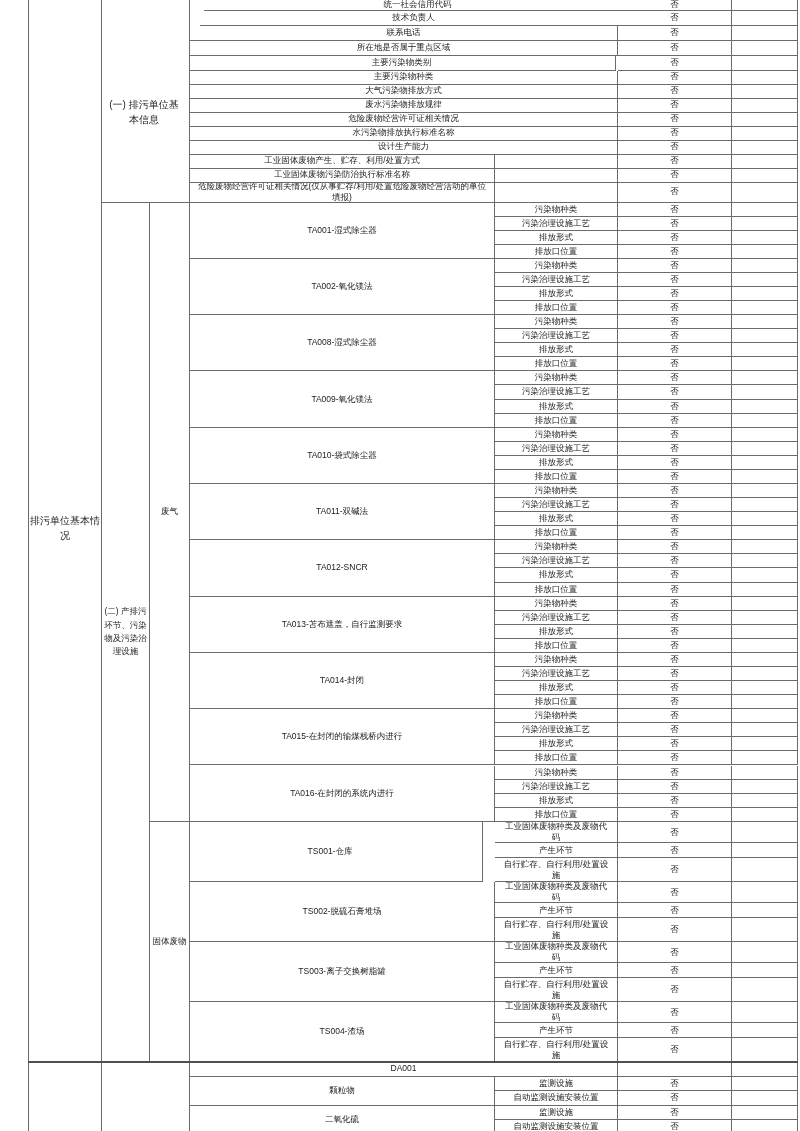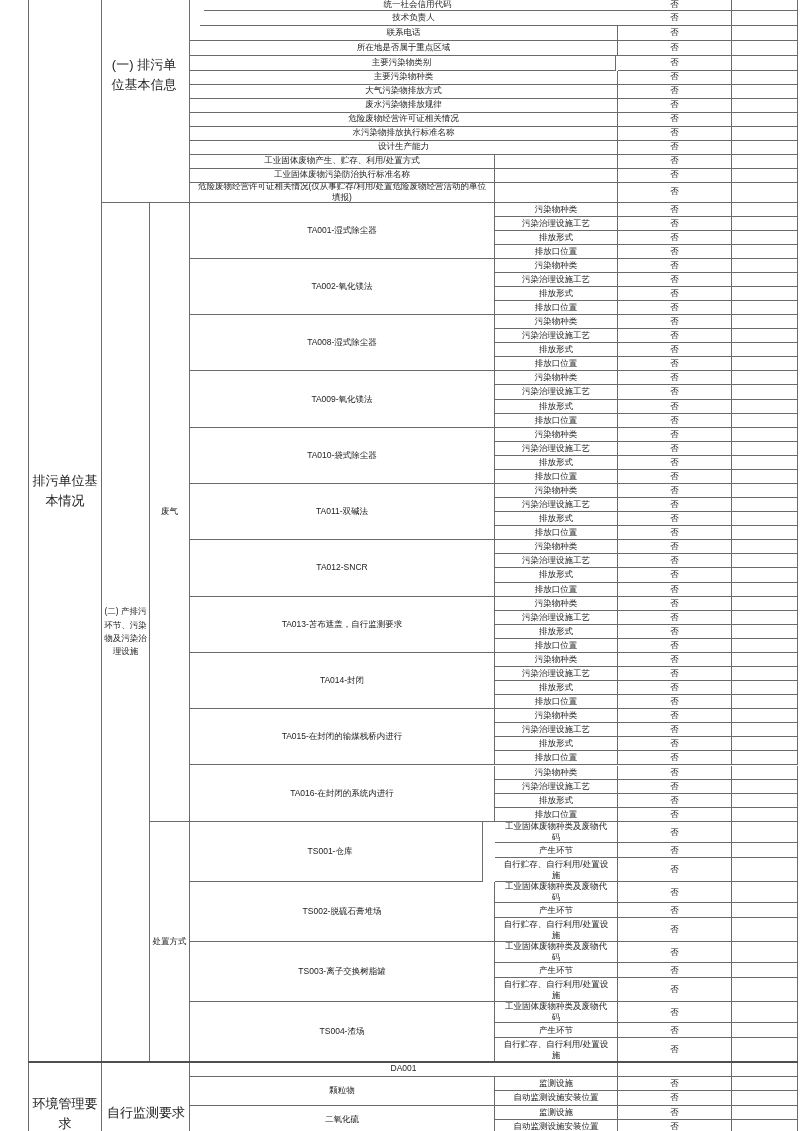--- a/index.html
+++ b/index.html
@@ -5,22 +5,22 @@
   html,body{margin:0;padding:0;background:#ffffff;}
   .page{position:relative;width:800px;height:1131px;background:#ffffff;overflow:hidden;
         font-family:"Liberation Sans", sans-serif;color:#222222;}
   .cell{position:absolute;box-sizing:border-box;display:flex;align-items:center;justify-content:center;
         text-align:center;border-right:1px solid #6b6b6b;border-bottom:1px solid #6b6b6b;
         font-size:8.5px;line-height:1.3;color:#222222;padding:0 5px;overflow:hidden;background:#ffffff;}
   .cell.bl{border-left:1px solid #6b6b6b;}
   .cell.pad7{padding:0 7px;}
   .cell.multiline{line-height:1.55;padding:0 2px;}
   .overlay-label{position:absolute;z-index:5;display:flex;align-items:center;justify-content:center;
-        text-align:center;font-size:13px;line-height:1.5;color:#222222;transform:translateY(-50%);
-        pointer-events:none;}
+        text-align:center;font-size:10px;line-height:1.5;color:#222222;transform:translateY(-50%);
+        pointer-events:none;margin-top:38px;}
   #ov-basic-left{left:30px;top:490px;width:70px;}
   #ov-part1{left:107px;top:74px;width:74px;}
   #ov-env-left{left:29px;top:1113px;width:72px;}
   #ov-selfmonitor{left:103px;top:1113px;width:86px;}
   .section-divider{position:absolute;z-index:4;background:#4f4f4f;height:2px;}
   #divider-env{left:28px;top:1060.5px;width:770px;}
 </style>
 </head>
 <body>
 
@@ -251,21 +251,21 @@
       <div class="cell pad7" style="left: 495px; top: 1023.45px; width: 123px; height: 15px;">产生环节</div>
       <div class="cell" style="left: 618px; top: 1023.45px; width: 114px; height: 15px;">否</div>
       <div class="cell" style="left: 732px; top: 1023.45px; width: 66px; height: 15px;"></div>
       <div class="cell pad7" style="left: 495px; top: 1038.45px; width: 123px; height: 23.55px;">自行贮存、自行利用/处置设施</div>
       <div class="cell" style="left: 618px; top: 1038.45px; width: 114px; height: 23.55px;">否</div>
       <div class="cell" style="left: 732px; top: 1038.45px; width: 66px; height: 23.55px;"></div>
       <div class="cell bl" style="left: 28px; top: 0px; width: 74px; height: 1062px;"></div>
       <div class="cell" style="left: 102px; top: 0px; width: 88px; height: 202.5px;"></div>
       <div class="cell multiline" style="left: 102px; top: 202.5px; width: 48px; height: 859.5px;">(二) 产排污环节、污染物及污染治理设施</div>
       <div class="cell" style="left: 150px; top: 202.5px; width: 40px; height: 619.3px;">废气</div>
-      <div class="cell multiline" style="left: 150px; top: 821.8px; width: 40px; height: 240.2px;">处置方式</div>
+      <div class="cell multiline" style="left: 150px; top: 821.8px; width: 40px; height: 240.2px;">固体废物</div>
       <div class="cell bl" style="left: 28px; top: 1062px; width: 74px; height: 73px;"></div>
       <div class="cell" style="left: 102px; top: 1062px; width: 88px; height: 73px;"></div>
       <div class="cell" style="left: 190px; top: 1062px; width: 428px; height: 14.5px;">DA001</div>
       <div class="cell" style="left: 618px; top: 1062px; width: 114px; height: 14.5px;"></div>
       <div class="cell" style="left: 732px; top: 1062px; width: 66px; height: 14.5px;"></div>
       <div class="cell" style="left: 190px; top: 1076.5px; width: 305px; height: 29px;">颗粒物</div>
       <div class="cell" style="left: 495px; top: 1076.5px; width: 123px; height: 14.5px;">监测设施</div>
       <div class="cell" style="left: 618px; top: 1076.5px; width: 114px; height: 14.5px;">否</div>
       <div class="cell" style="left: 732px; top: 1076.5px; width: 66px; height: 14.5px;"></div>
       <div class="cell" style="left: 495px; top: 1091px; width: 123px; height: 14.5px;">自动监测设施安装位置</div>

